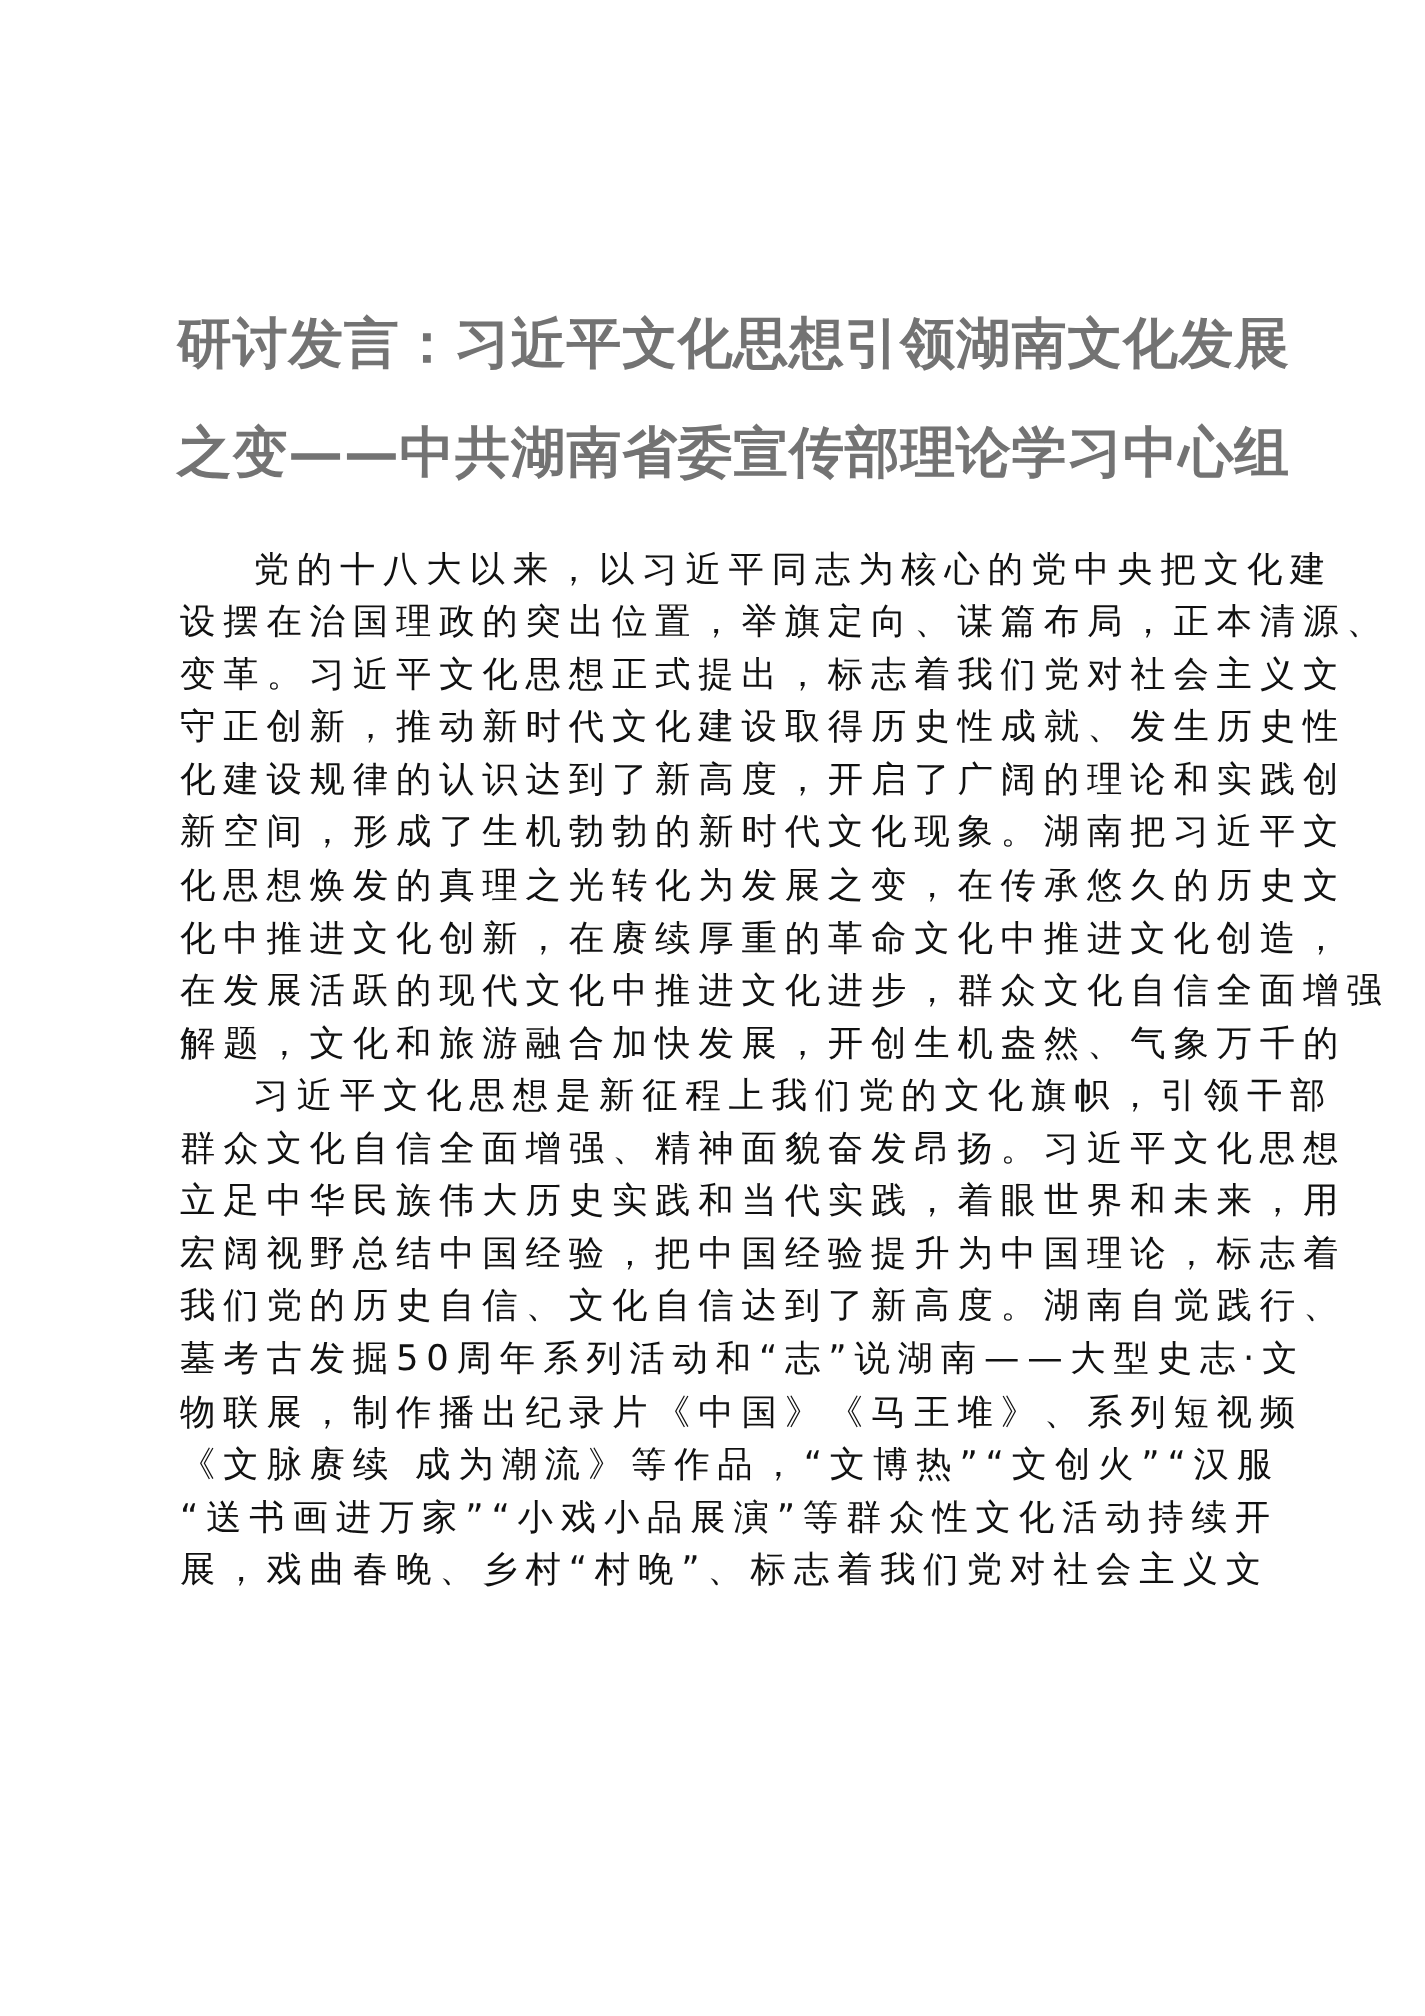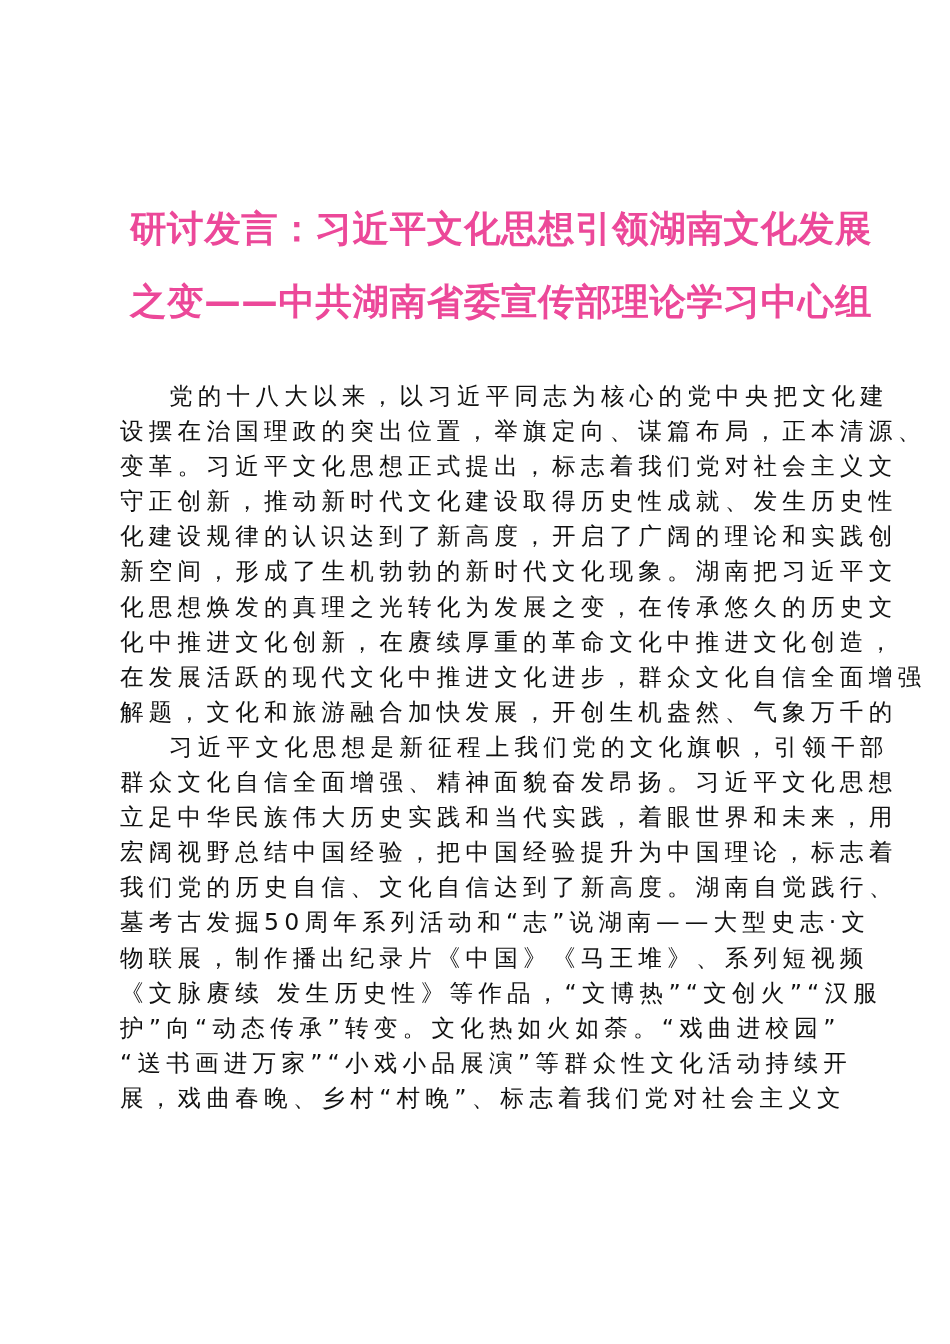--- a/index.html
+++ b/index.html
@@ -18,39 +18,39 @@
     .page {
       position: absolute;
       left: 0;
       top: 0;
       width: 950px;
       height: 1344px;
       background: #ffffff;
     }
     .title {
       position: absolute;
-      left: 130px;
+      left: 118px;
       top: 192px;
       width: 710px;
       margin: 0;
       font-family: "DejaVu Serif", "Liberation Serif", serif;
       font-weight: bold;
       font-size: 36.5px;
       line-height: 73px;
       letter-spacing: 0.6px;
-      color: #ec4899;
+      color: #737373;
     }
     .title-line {
       display: block;
       white-space: nowrap;
     }
     .body-text {
       position: absolute;
       left: 120px;
-      top: 379px;
+      top: 362px;
       width: 710px;
       text-align: center;
     }
     .line {
       display: block;
       white-space: nowrap;
       font-family: "DejaVu Sans", "Liberation Sans", sans-serif;
       font-size: 23.6px;
       line-height: 35.1px;
       height: 35.1px;
@@ -85,20 +85,19 @@
       <span class="line">解题，文化和旅游融合加快发展，开创生机盎然、气象万千的</span>
     </div>
     <div class="paragraph">
       <span class="line indent">习近平文化思想是新征程上我们党的文化旗帜，引领干部</span>
       <span class="line">群众文化自信全面增强、精神面貌奋发昂扬。习近平文化思想</span>
       <span class="line">立足中华民族伟大历史实践和当代实践，着眼世界和未来，用</span>
       <span class="line">宏阔视野总结中国经验，把中国经验提升为中国理论，标志着</span>
       <span class="line">我们党的历史自信、文化自信达到了新高度。湖南自觉践行、</span>
       <span class="line">墓考古发掘50周年系列活动和“志”说湖南——大型史志·文</span>
       <span class="line">物联展，制作播出纪录片《中国》《马王堆》、系列短视频</span>
-      <span class="line">《文脉赓续 发生历史性》等作品，“文博热”“文创火”“汉服</span>
-      <span class="line">护”向“动态传承”转变。文化热如火如荼。“戏曲进校园”</span>
+      <span class="line">《文脉赓续 成为潮流》等作品，“文博热”“文创火”“汉服</span>
       <span class="line">“送书画进万家”“小戏小品展演”等群众性文化活动持续开</span>
       <span class="line">展，戏曲春晚、乡村“村晚”、标志着我们党对社会主义文</span>
     </div>
   </div>
 
 </div>
 
 </body></html>

